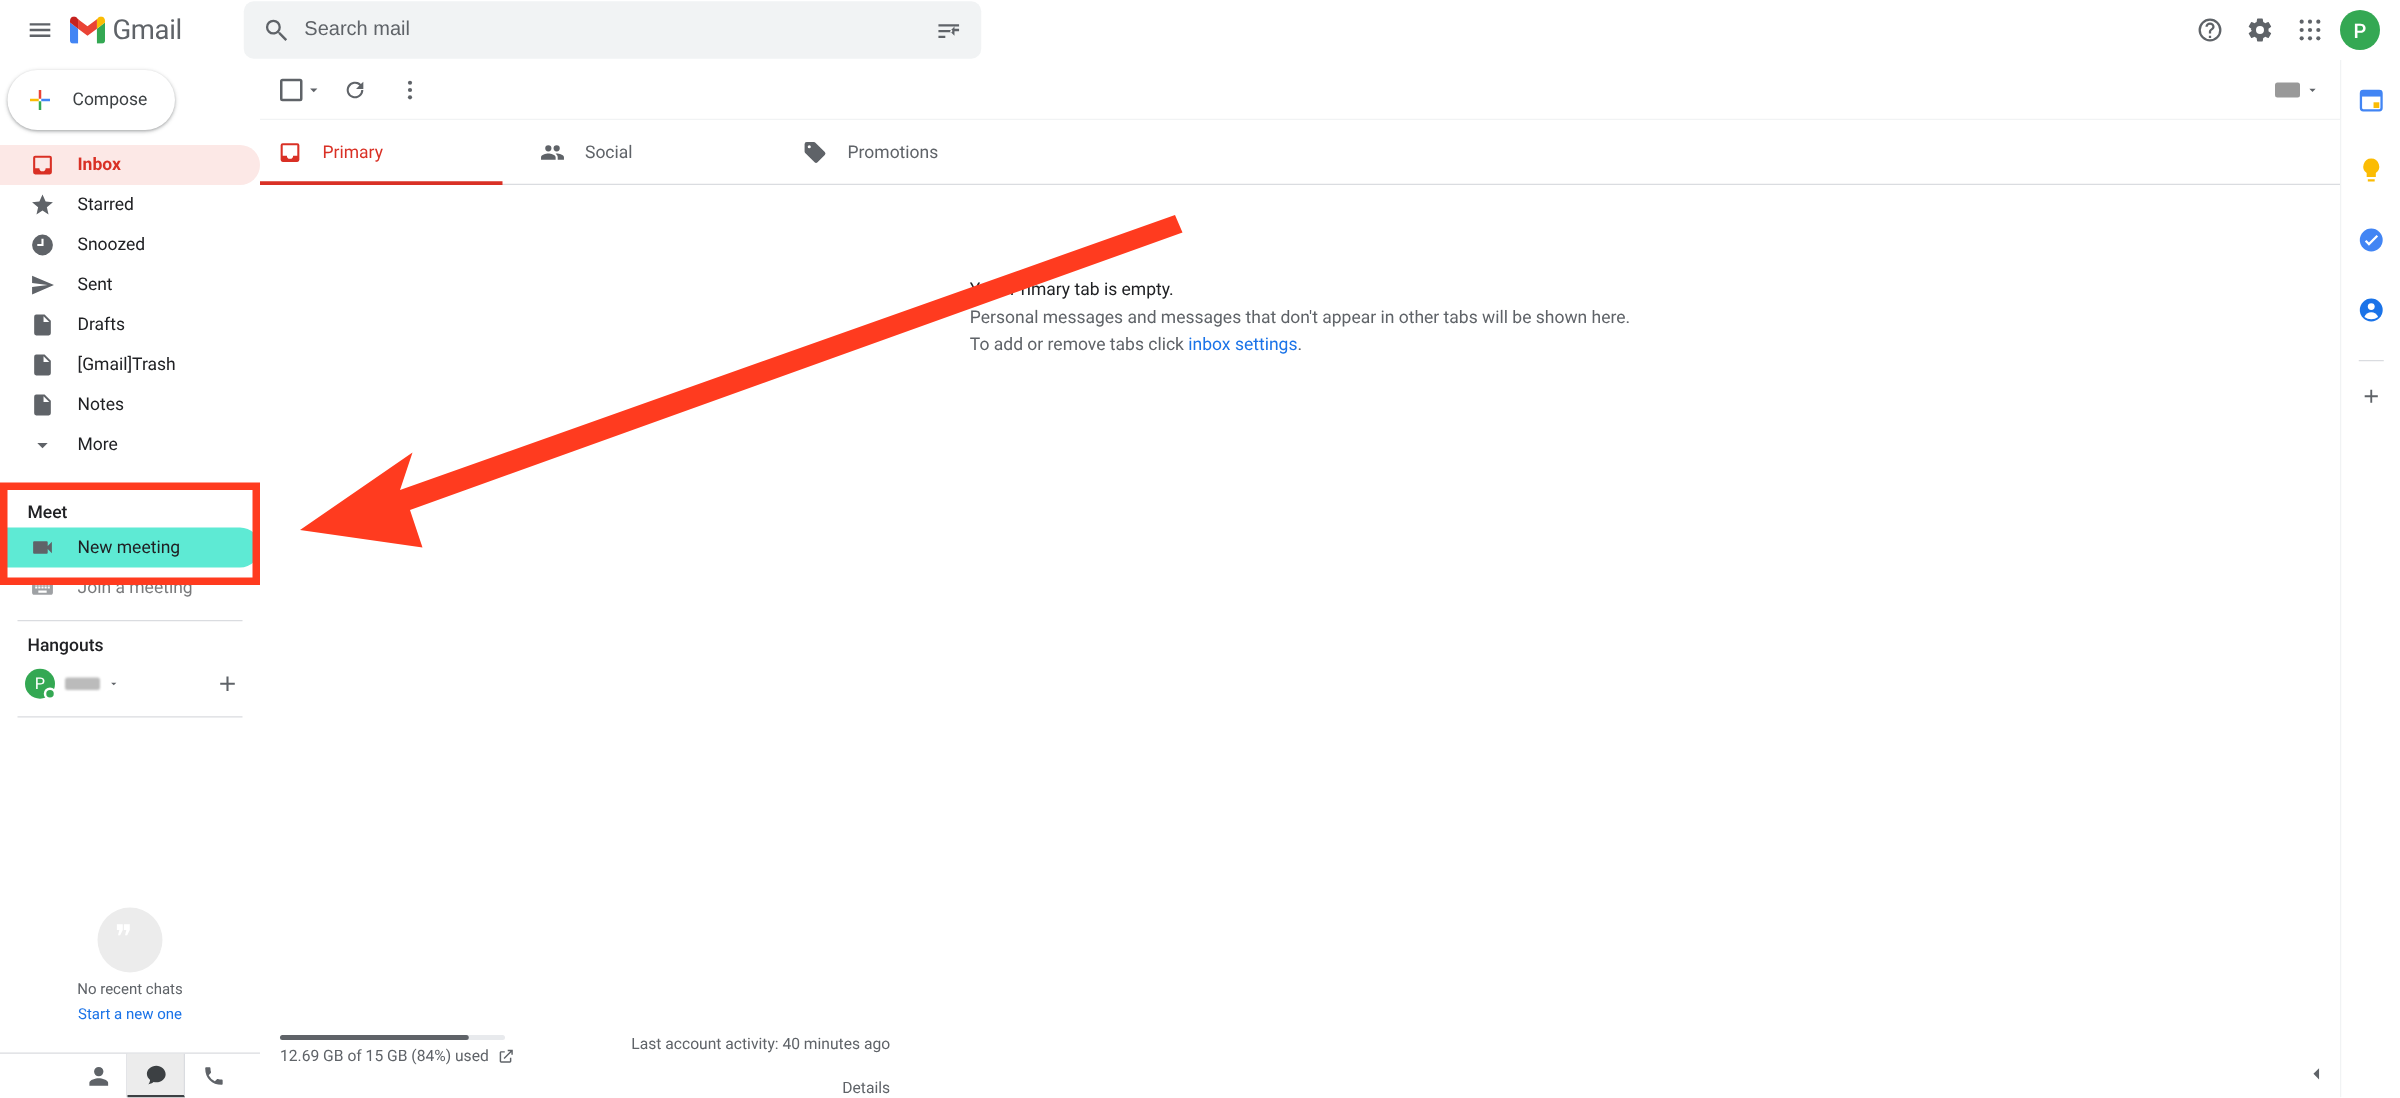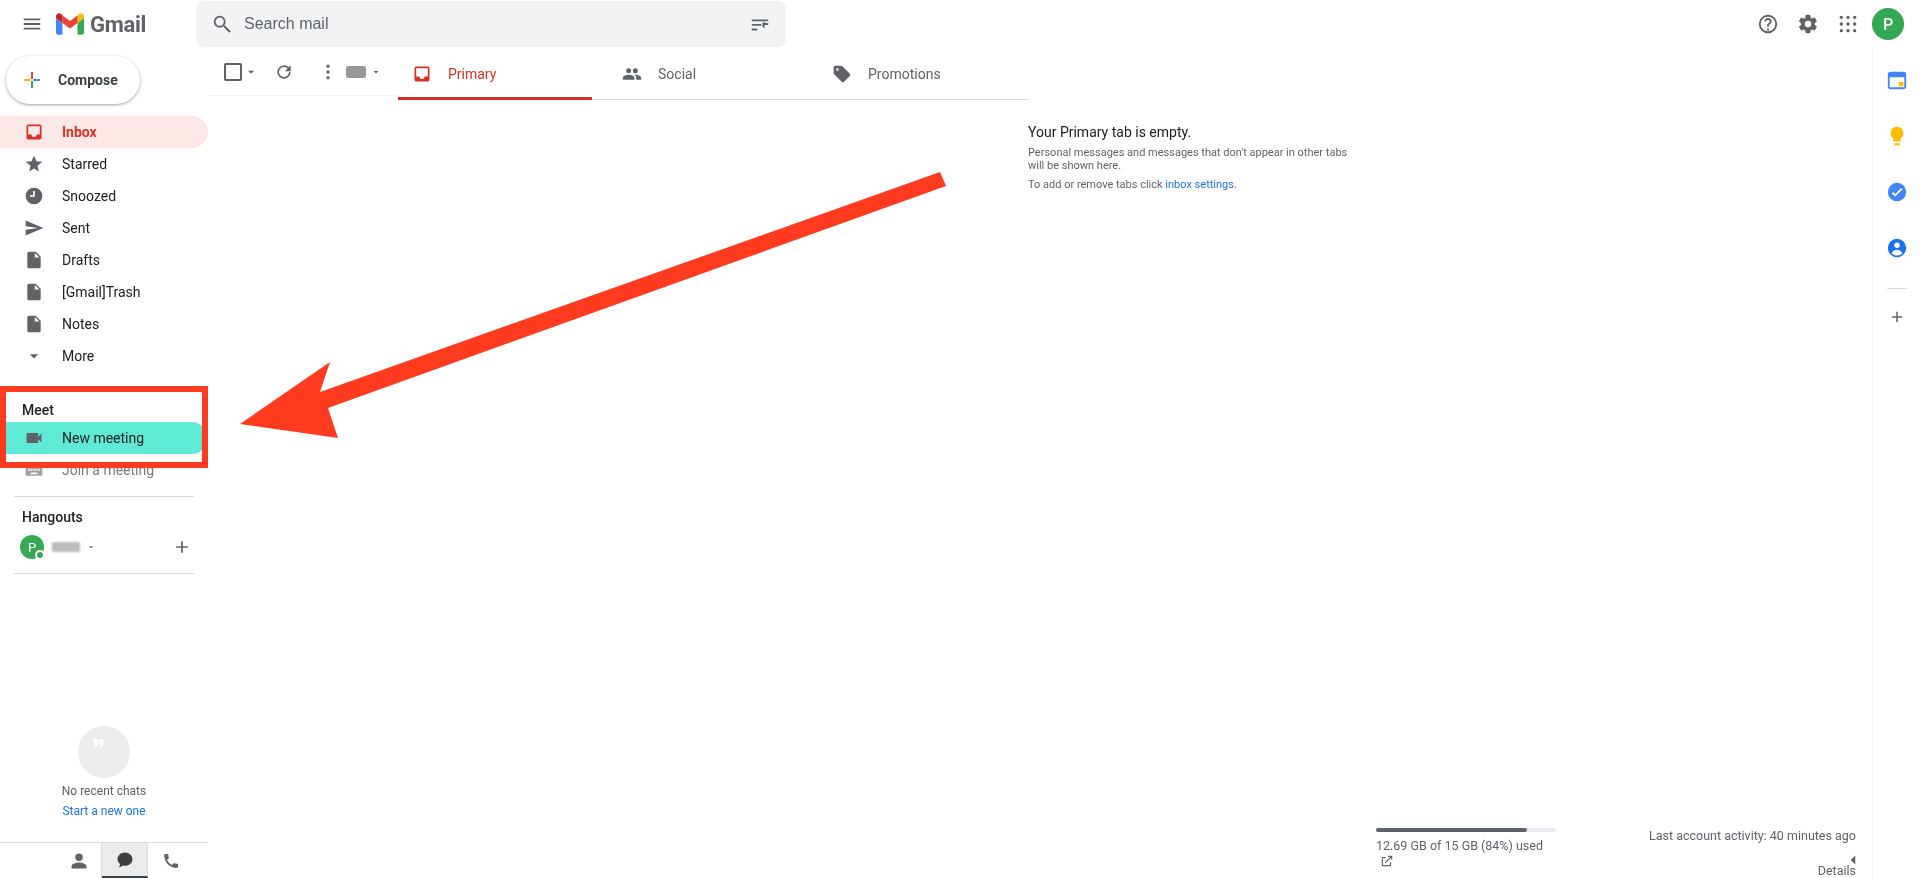--- a/index.html
+++ b/index.html
@@ -28,21 +28,21 @@
     padding: 4px 8px;
     border-bottom: 0;
   }
   .menu-btn {
     width: 48px; height: 48px; border-radius: 50%;
     display:flex;align-items:center;justify-content:center;
     cursor:pointer;
   }
   .menu-btn svg, .tool-btn svg { fill: var(--grey-700); }
   .logo-wrap { display:flex; align-items:center; gap:6px; margin-left:0px;}
-  .app-name { font-size:22px; color:var(--grey-700); font-weight:700; letter-spacing:-.3px; }
+  .app-name { font-size:22px; color:var(--grey-700); font-weight:400; letter-spacing:-.3px; }
   .search {
     margin-left: 50px;
     background: var(--grey-100);
     height: 46px; width: 590px;
     border-radius: 8px;
     display:flex; align-items:center;
     padding: 0 6px;
   }
   .search-icon-btn { width:40px;height:40px;display:flex;align-items:center;justify-content:center; }
   .search input {
@@ -73,21 +73,21 @@
     width: 208px;
     flex-shrink:0;
     padding-top: 8px;
     display:flex;
     flex-direction:column;
     position:relative;
   }
   .main {
     flex:1;
     display:flex;
-    flex-direction:row;
+    flex-direction:column;
     border-bottom:0;
     position:relative;
     min-width:0;
   }
   .side-panel {
     width: 48px;
     border-left: 1px solid var(--grey-100);
     display:flex;
     flex-direction:column;
     align-items:center;
@@ -96,21 +96,21 @@
   }
 
   
   .compose {
     margin: 0 0 12px 6px;
     height: 48px; padding: 0 22px 0 14px;
     display:flex;align-items:center;gap:14px;
     border-radius: 24px;
     box-shadow: 0 1px 2px rgba(60,64,67,.3), 0 1px 3px 1px rgba(60,64,67,.15);
     background:#fff; cursor:pointer; width:fit-content;
-    font-size:14px; color:#3c4043; font-weight:700;
+    font-size:14px; color:#3c4043; font-weight:400;
   }
   .nav-item {
     height: 32px;
     display:flex;align-items:center;
     padding: 0 12px 0 24px;
     border-radius: 0 16px 16px 0;
     cursor:pointer;
     color: #202124;
     gap:18px;
   }
@@ -219,21 +219,21 @@
   .tab.active:after {
     content:"";position:absolute;left:0;right:16px;bottom:-1px;height:3px;background:var(--red);
   }
   .empty-state {
     padding: 70px 0 0 0;
     text-align:left;
     color:#202124;
     display:flex;flex-direction:column;align-items:center;
   }
   .empty-state .inner { width:fit-content; }
-  .empty-state p { margin:6px 0; font-size:11px; color:var(--grey-700);}
+  .empty-state p { margin:6px 0; font-size:14px; color:var(--grey-700);}
   .empty-state p.title { font-size:14px; color:#202124; }
   .empty-state a { color: var(--blue); text-decoration:none; }
 
   .footer {
     margin-top:auto;
     display:flex;
     padding: 8px 16px 0 16px;
     font-size:12.5px;
     color:var(--grey-700);
     gap:40px;

